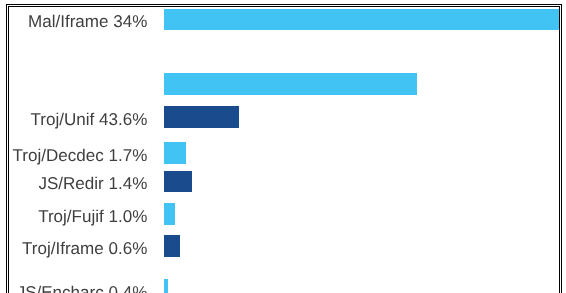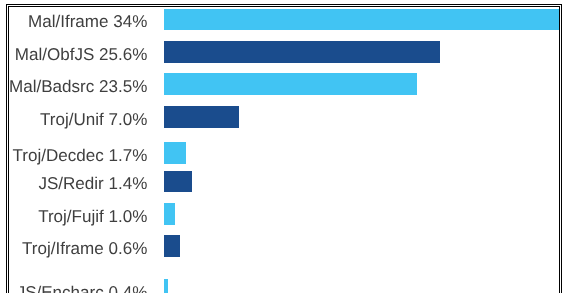--- a/index.html
+++ b/index.html
@@ -66,32 +66,27 @@
 
 <div id="chart-frame">
   <div id="chart-inner">
     <div id="plot">
 
       <div class="bar-row" style="top: 1.6px; width: 394.7px;">
         <span class="bar-label">Mal/Iframe 34%</span>
         <span class="bar" style="background: rgb(65, 196, 243);"></span>
       </div>
 
-      <div class="bar-row" style="top: 33.98px; width: 275.8px;">
-        <span class="bar-label">Mal/ObfJS 25.6%</span>
-        <span class="bar" style="background: rgb(26, 76, 141);"></span>
-      </div>
 
       <div class="bar-row" style="top: 66.36px; width: 252.4px;">
-        <span class="bar-label">Mal/Badsrc 23.5%</span>
         <span class="bar" style="background: rgb(65, 196, 243);"></span>
       </div>
 
       <div class="bar-row" style="top: 98.74px; width: 75.2px;">
-        <span class="bar-label">Troj/Unif 7.0%</span>
+        <span class="bar-label">Troj/Unif 43.6%</span>
         <span class="bar" style="background: rgb(26, 76, 141);"></span>
       </div>
 
       <div class="bar-row" style="top: 135px; width: 22px;">
         <span class="bar-label">Troj/Decdec 1.7%</span>
         <span class="bar" style="background: rgb(65, 196, 243);"></span>
       </div>
 
       <div class="bar-row" style="top: 163.5px; width: 28px;">
         <span class="bar-label">JS/Redir 1.4%</span>

